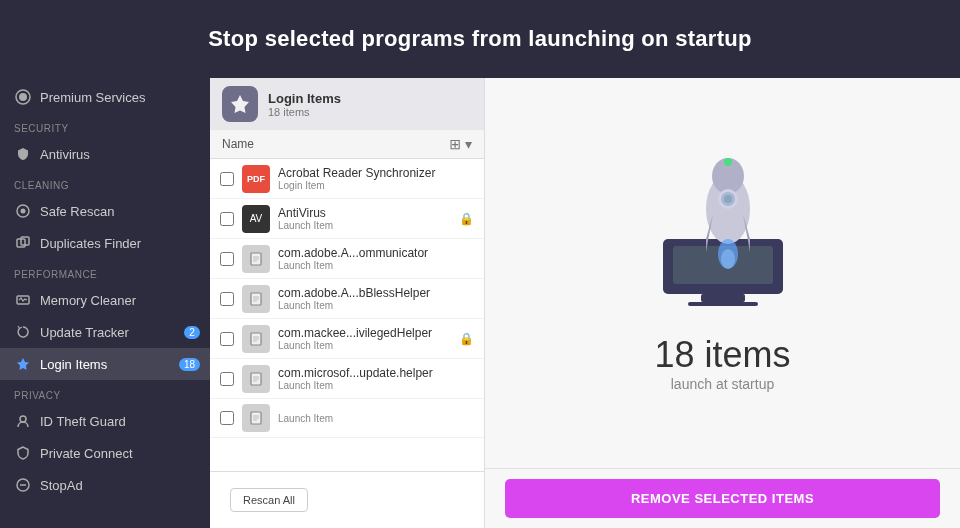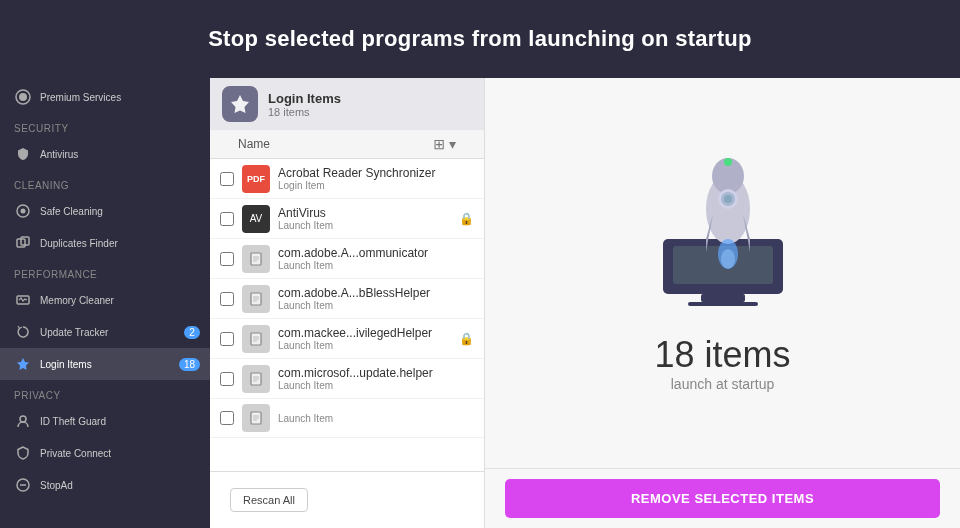--- a/index.html
+++ b/index.html
@@ -86,21 +86,21 @@
       background: #4a9eff;
       color: white;
       border-radius: 8px;
       font-size: 10px;
       padding: 1px 5px;
       min-width: 16px;
       text-align: center;
     }
 
     .sidebar-item .label {
-      font-size: 10px;
+      font-size: 13px;
     }
 
     
     .main-panel {
       flex: 1;
       display: flex;
       overflow: hidden;
     }
 
     
@@ -143,21 +143,21 @@
     .file-list-header-text .subtitle {
       font-size: 11px;
       color: #777;
     }
 
     
     .column-header {
       display: flex;
       align-items: center;
       justify-content: space-between;
-      padding: 6px 28px;
+      padding: 6px 12px;
       border-bottom: 1px solid #ddd;
       background: #f5f5f5;
     }
 
     .column-header .name-label {
       font-size: 12px;
       color: #555;
       font-weight: 500;
     }
 
@@ -341,21 +341,21 @@
       </div>
 
       <div class="sidebar-section-label">Cleaning</div>
       <div class="sidebar-item">
         <div class="icon">
           <svg width="14" height="14" viewBox="0 0 14 14" fill="none">
             <circle cx="7" cy="7" r="6" stroke="#aaa" stroke-width="1.5" fill="none"></circle>
             <circle cx="7" cy="7" r="2.5" fill="#aaa"></circle>
           </svg>
         </div>
-        <span class="label">Safe Cleaning</span>
+        <span class="label">Safe Rescan</span>
       </div>
       <div class="sidebar-item">
         <div class="icon">
           <svg width="14" height="14" viewBox="0 0 14 14" fill="none">
             <rect x="1" y="3" width="8" height="8" rx="1" stroke="#aaa" stroke-width="1.5" fill="none"></rect>
             <rect x="5" y="1" width="8" height="8" rx="1" stroke="#aaa" stroke-width="1.5" fill="none"></rect>
           </svg>
         </div>
         <span class="label">Duplicates Finder</span>
       </div>

